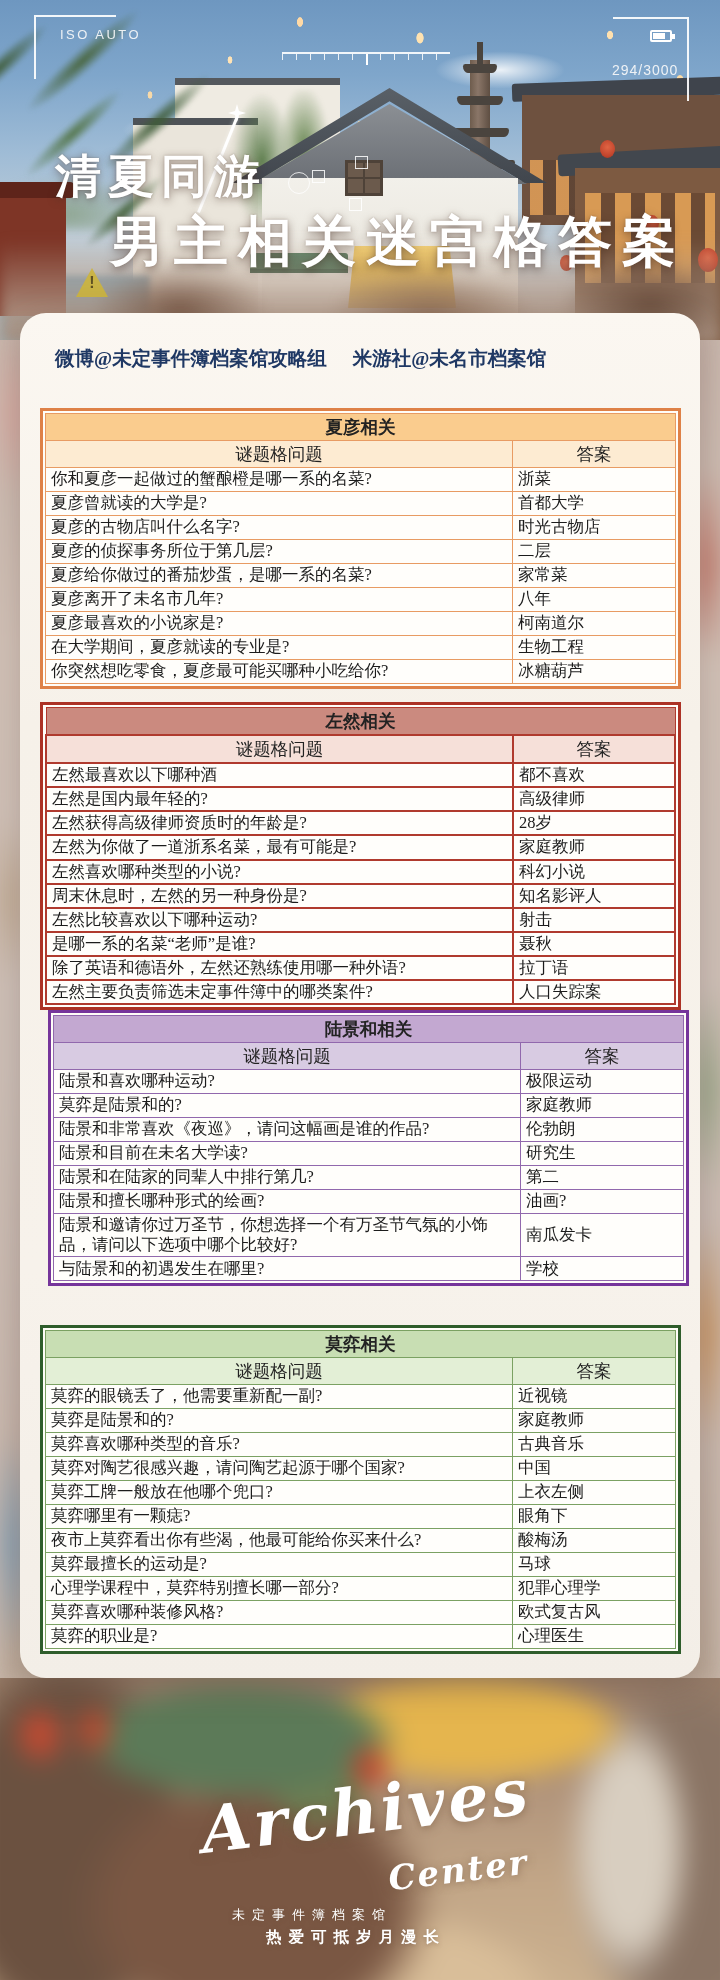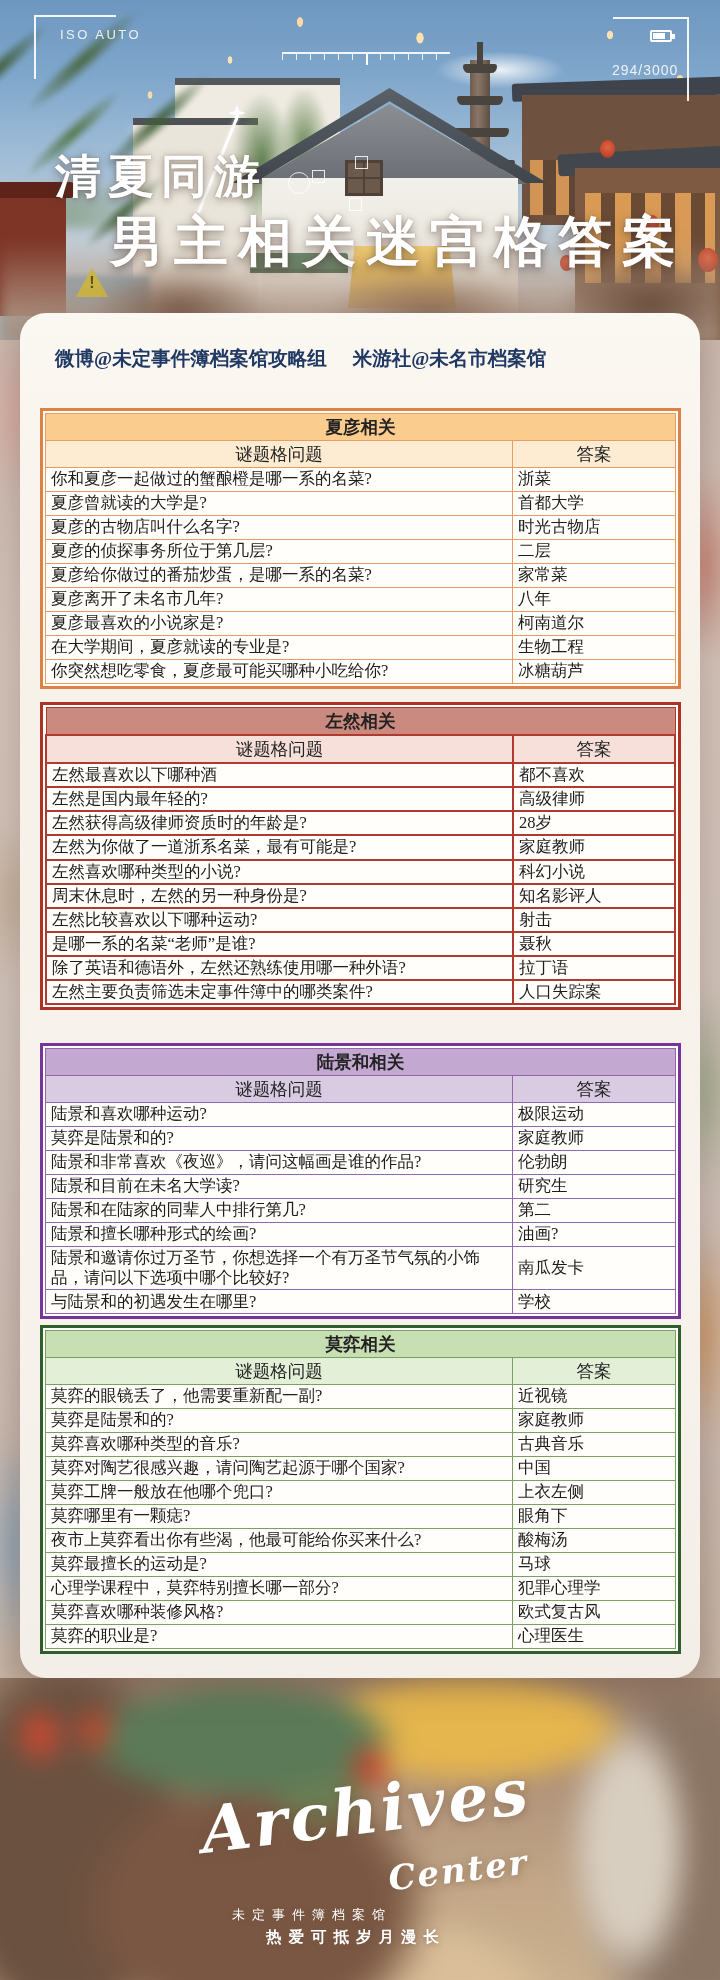--- a/index.html
+++ b/index.html
@@ -154,21 +154,21 @@
   .qa table{width:100%;border-collapse:collapse;table-layout:fixed;
     font-family:"Liberation Serif",serif;border-radius:25px;}
   .qa col.cq{width:467px;} .qa col.ca{width:auto;}
   .qa .t-title{background:var(--tbg);height:24px;font-size:17.5px;font-weight:bold;color:#222;
     text-align:center;border:1px solid var(--in);}
   .qa .hrow th{background:var(--hbg);height:24px;font-size:17.5px;font-weight:normal;color:#222;
     text-align:center;border:1px solid var(--in);}
   .qa tbody td{height:24px;font-size:16.5px;color:#1c1c1c;background:#FFFEFB;
     border:1px solid var(--in);padding:1px 5px;line-height:1.22;}
   .qa[data-table="1"] tbody td,.qa[data-table="1"] .hrow th{border-width:2px;}
-  .t0{top:95px;} .t1{top:389px;} .t2{top:730px;} .t3{top:1012px;}
+  .t0{top:95px;} .t1{top:389px;} .t2{top:697px;margin-left:8px;} .t3{top:1012px;}
 
   
   .footer{position:absolute;left:0;top:1678px;width:720px;height:302px;overflow:hidden;z-index:1;}
   .f-art{position:absolute;inset:-30px;filter:blur(13px);
     background:
       radial-gradient(30px 36px at 70px 87px,#C24A32 60%,rgba(194,74,50,0) 72%),
       radial-gradient(24px 30px at 125px 82px,#BC4A30 60%,rgba(188,74,48,0) 72%),
       radial-gradient(26px 32px at 400px 120px,#C0452E 55%,rgba(192,69,46,0) 72%),
       radial-gradient(200px 75px at 270px 92px,#5C7A58 65%,rgba(92,122,88,0) 80%),
       radial-gradient(205px 70px at 495px 80px,#E5B54E 65%,rgba(229,181,78,0) 80%),

